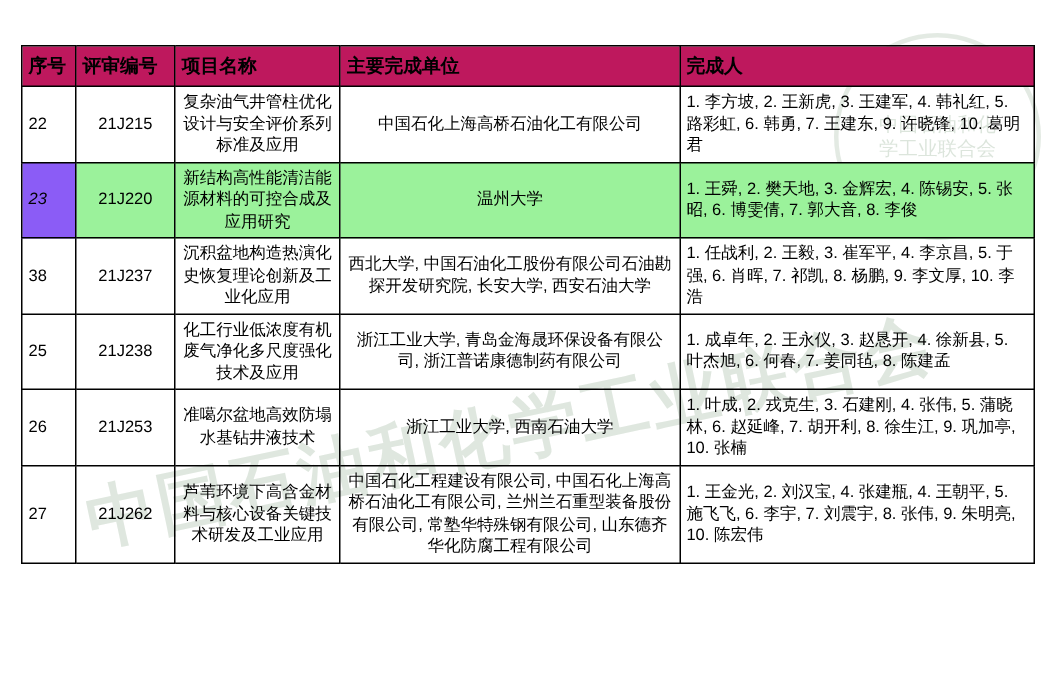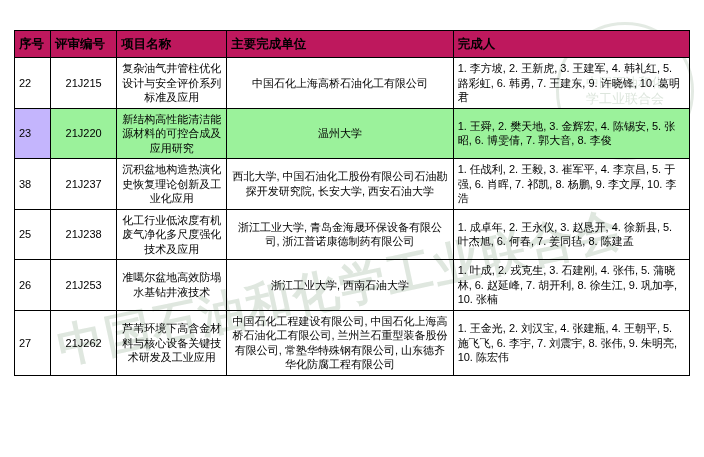--- a/index.html
+++ b/index.html
@@ -66,21 +66,22 @@
     font-size: 11.5px;
   }
   td.person {
     text-align: left;
     font-size: 11.5px;
   }
   tr.highlight td {
     background: #9bf29b;
   }
   tr.highlight td.seq {
-    background: #c4b5fd;
+    background: #8b5cf6;
+    font-style: italic;
   }
   
   .watermark {
     position: absolute;
     left: 0;
     top: 0;
     width: 704px;
     height: 457px;
     pointer-events: none;
     overflow: hidden;

